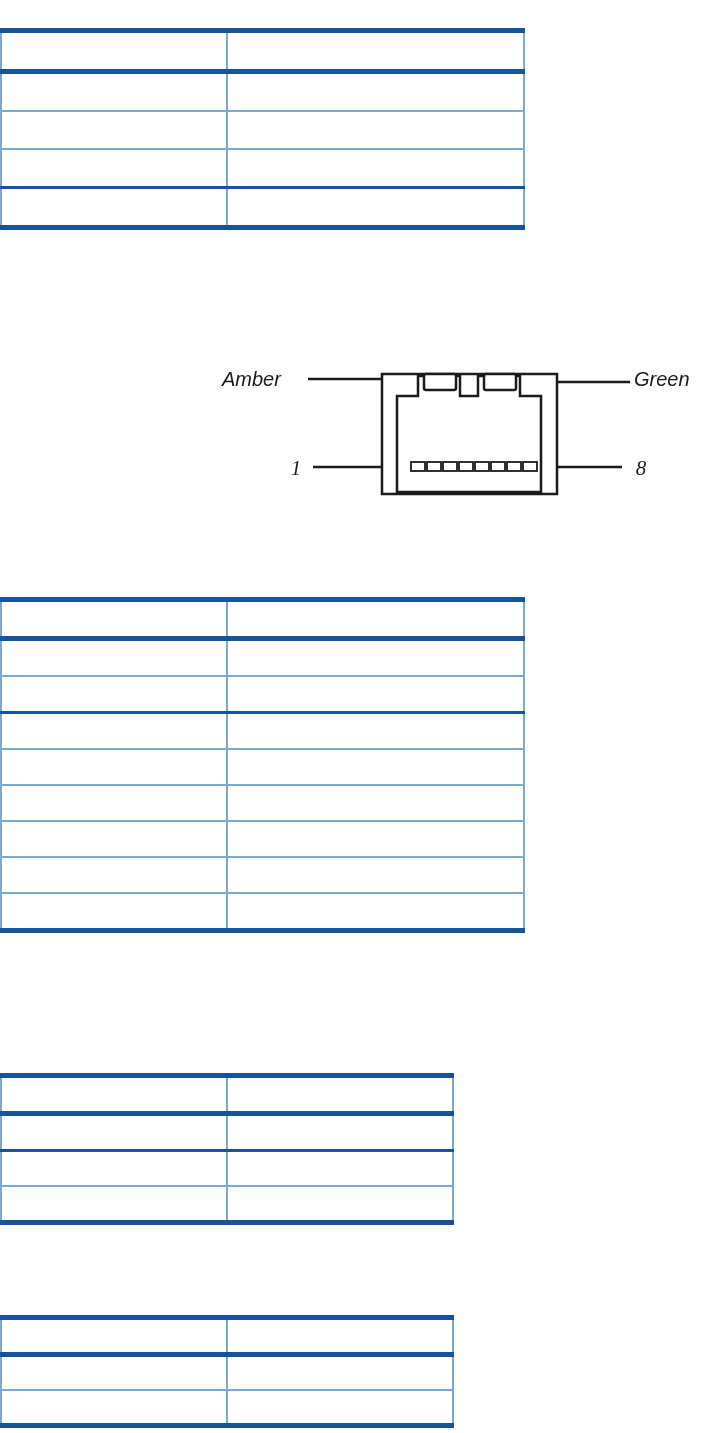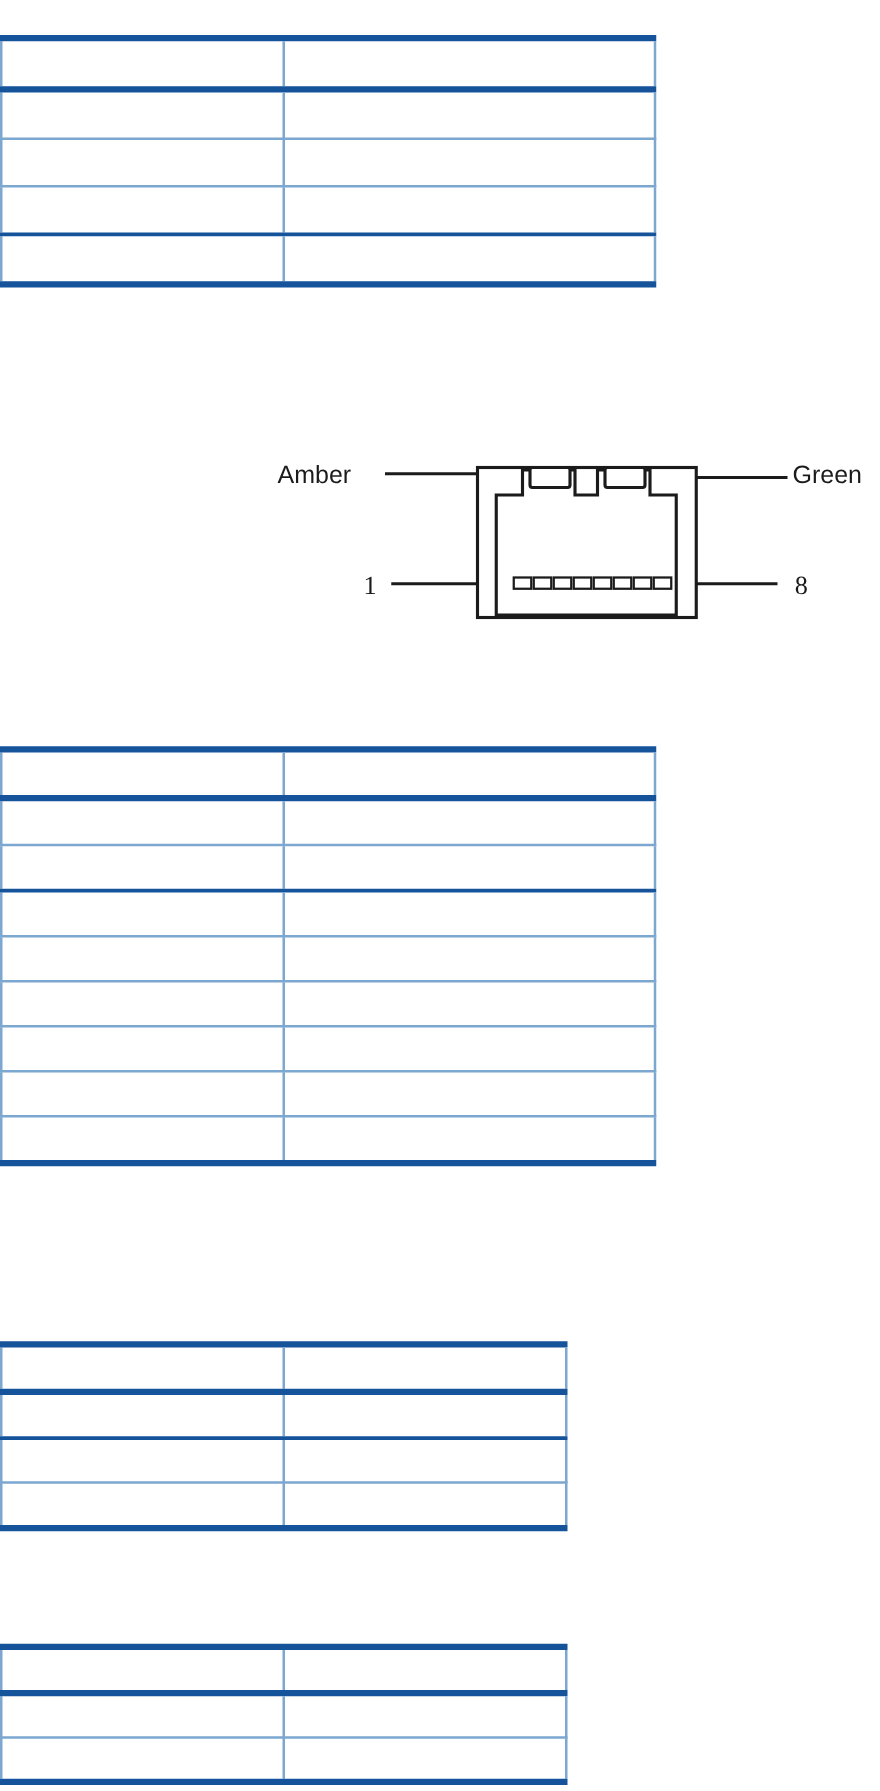--- a/index.html
+++ b/index.html
@@ -75,20 +75,21 @@
   #table-4 td.col-left  { width: 218px; height: 29px; }
   #table-4 td.col-right { width: 218px; height: 29px; }
 
   
   #rj45-figure {
     position: absolute;
     left: 0px;
     top: 352px;
     width: 704px;
     height: 160px;
+    font-style: italic;
   }
   #rj45-figure svg { display: block; }
 
   .diag-label-sans {
     font-family: "Liberation Sans", sans-serif;
     font-size: 20px;
     fill: #1b1b1b;
   }
   .diag-label-serif {
     font-family: "Liberation Serif", serif;

